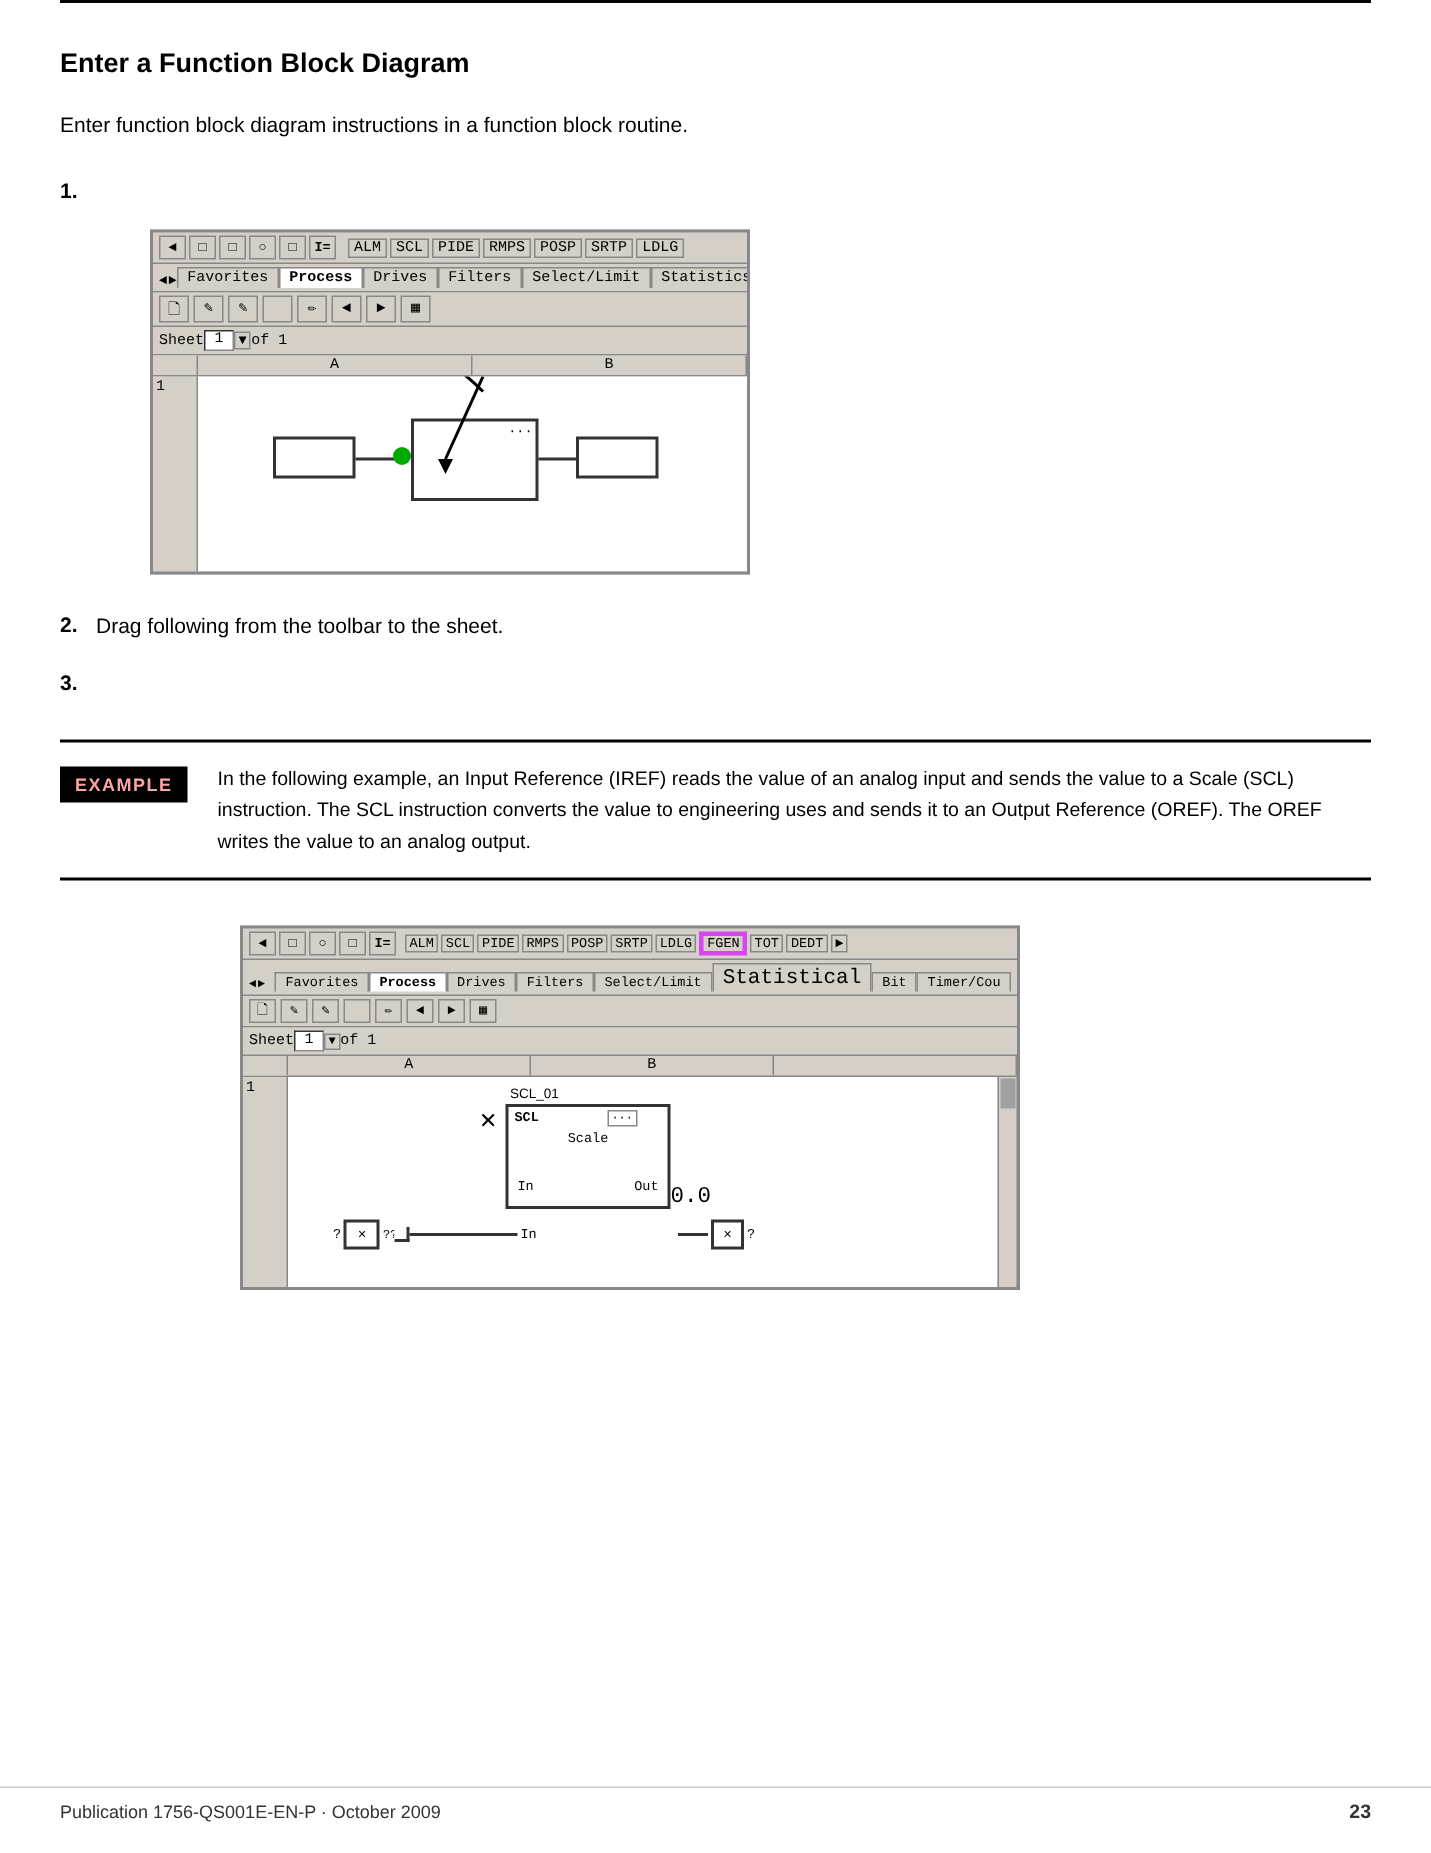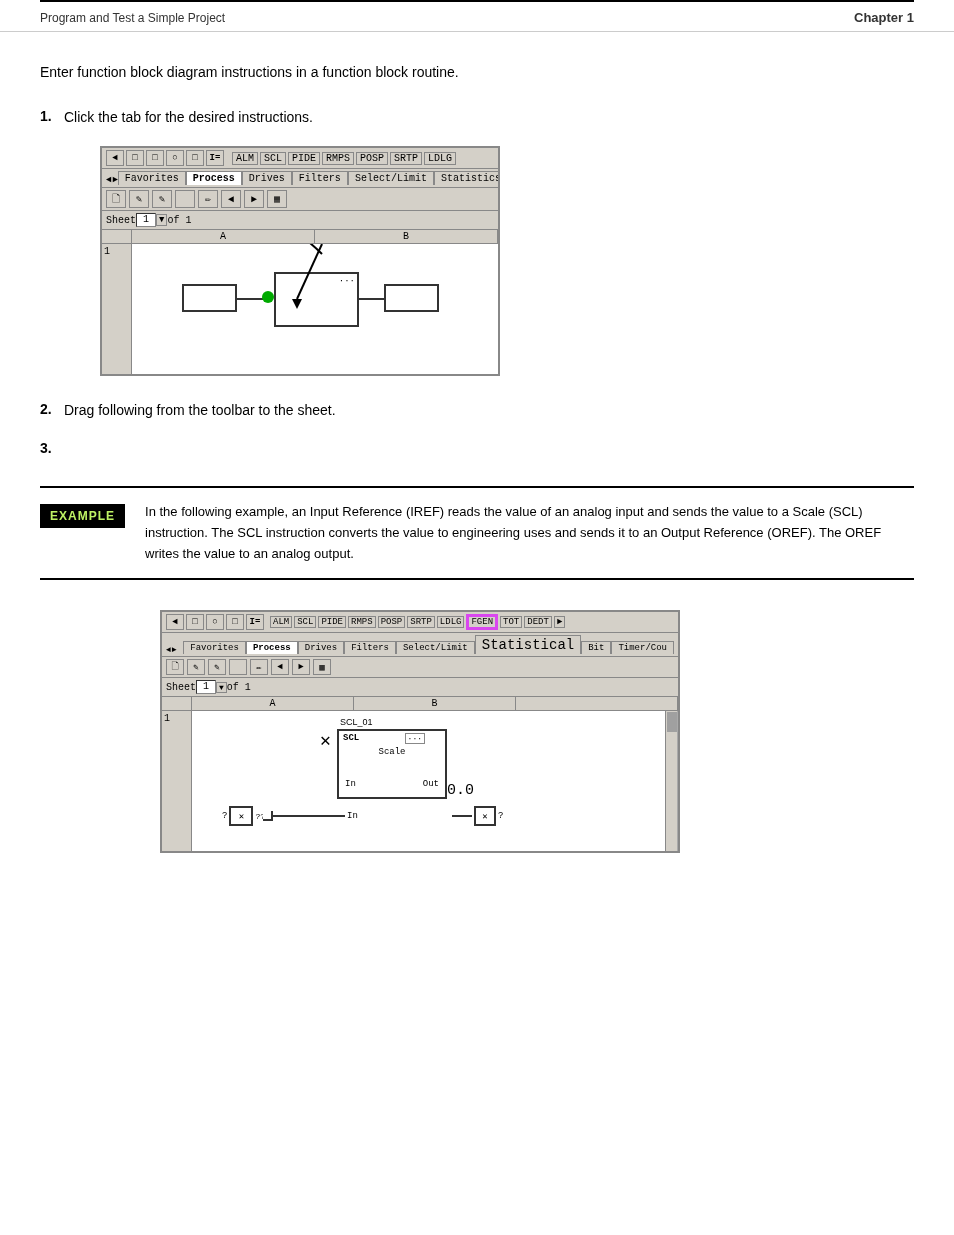--- a/index.html
+++ b/index.html
@@ -244,21 +244,21 @@
       border-bottom: 2px solid #000;
       margin: 30px 0;
       padding: 14px 0;
       display: flex;
       gap: 20px;
       align-items: flex-start;
     }
 
     .example-label-box {
       background: #000;
-      color: #bef264;
+      color: #fca5a5;
       font-weight: bold;
       font-size: 12px;
       padding: 5px 10px;
       min-width: 80px;
       text-align: center;
       letter-spacing: 1px;
       margin-top: 2px;
       flex-shrink: 0;
     }
 
@@ -293,35 +293,29 @@
       font-weight: bold;
     }
   </style>
 </head>
 <body>
 
 <div class="page-container">
 
   <div class="top-rule"></div>
 
-  <div class="header-bar">
-    <span class="header-left">Program and Test a Simple Project</span>
-    <span class="header-right">
-      <span>Chapter</span>&nbsp;<span>1</span>
-    </span>
-  </div>
 
   <div class="main-content">
 
+    <h2 class="section-title">Enter a Function Block Diagram</h2>
 
     <p class="intro-text">Enter function block diagram instructions in a function block routine.</p>
 
     <div class="step">
       <span class="step-num">1.</span>
-      <span class="step-text">Click the tab for the desired instructions.</span>
     </div>
 
     <div class="screenshot-container">
       <div class="sw-screenshot">
 
         <div class="sw-toolbar-top">
           <div class="sw-btn">◄</div>
           <div class="sw-btn">□</div>
           <div class="sw-btn">□</div>
           <div class="sw-btn">○</div>
@@ -528,14 +522,18 @@
             <div style="position:absolute;right:0;top:0;width:12px;height:140px;background:#d4d0c8;border-left:1px solid #888;">
               <div style="width:10px;height:20px;background:#a0a0a0;margin:1px;"></div>
             </div>
           </div>
         </div>
       </div>
     </div>
 
   </div>
 
+  <div class="page-footer">
+    <span class="footer-left">Publication 1756-QS001E-EN-P · October 2009</span>
+    <span class="footer-right">23</span>
+  </div>
 
 </div>
 
 </body></html>

